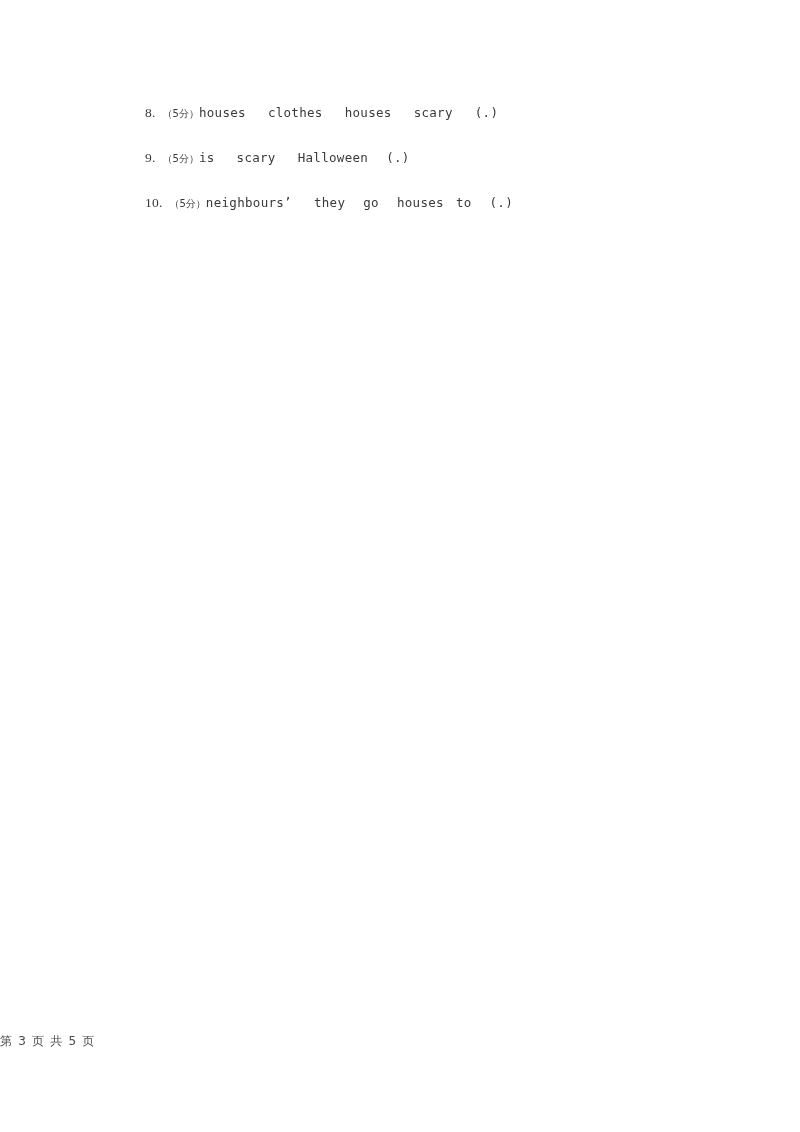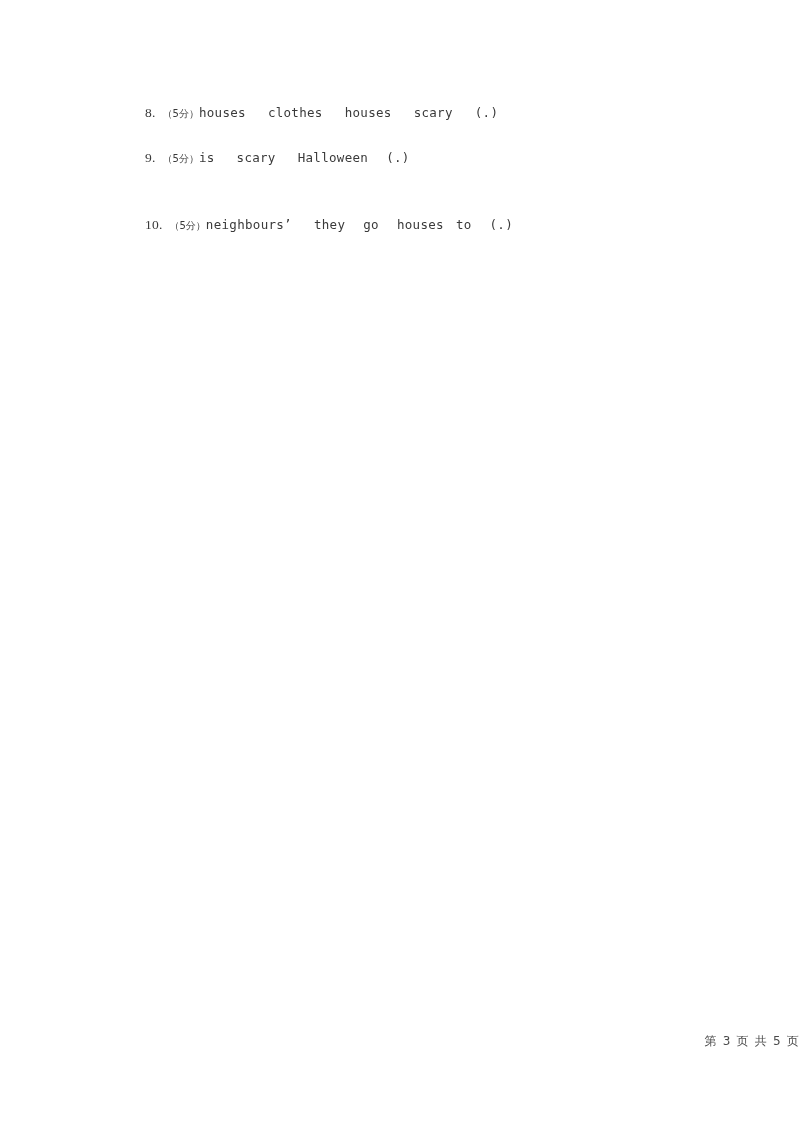--- a/index.html
+++ b/index.html
@@ -30,21 +30,21 @@
     position: absolute;
     left: 145px;
     white-space: nowrap;
     font-size: 13.5px;
     line-height: 16px;
     color: #3a3a3a;
     letter-spacing: 0.2px;
   }
   .q-line-8  { top: 105px; }
   .q-line-9  { top: 150px; }
-  .q-line-10 { top: 195px; margin-top: 22px; }
+  .q-line-10 { top: 195px; }
 
   .q-num {
     display: inline-block;
     font-family: "Liberation Serif", "DejaVu Serif", serif;
     font-size: 13.5px;
   }
   .q-num-wide { min-width: 0; }
 
   .q-score {
     display: inline-block;
@@ -65,21 +65,21 @@
   .q-words .gap-sm { display: inline-block; width: 12px; }
   .q-words .gap-md { display: inline-block; width: 18px; }
   .q-words .gap-lg { display: inline-block; width: 22px; }
 
   
   .footer {
     position: absolute;
     left: 0;
     top: 1033px;
     width: 800px;
-    text-align: right;
+    text-align: left;
     font-family: "DejaVu Sans", "Liberation Sans", sans-serif;
     font-size: 12px;
     color: #4a4a4a;
     letter-spacing: 1.2px;
   }
 </style>
 </head>
 <body>
 
 <div class="page">

